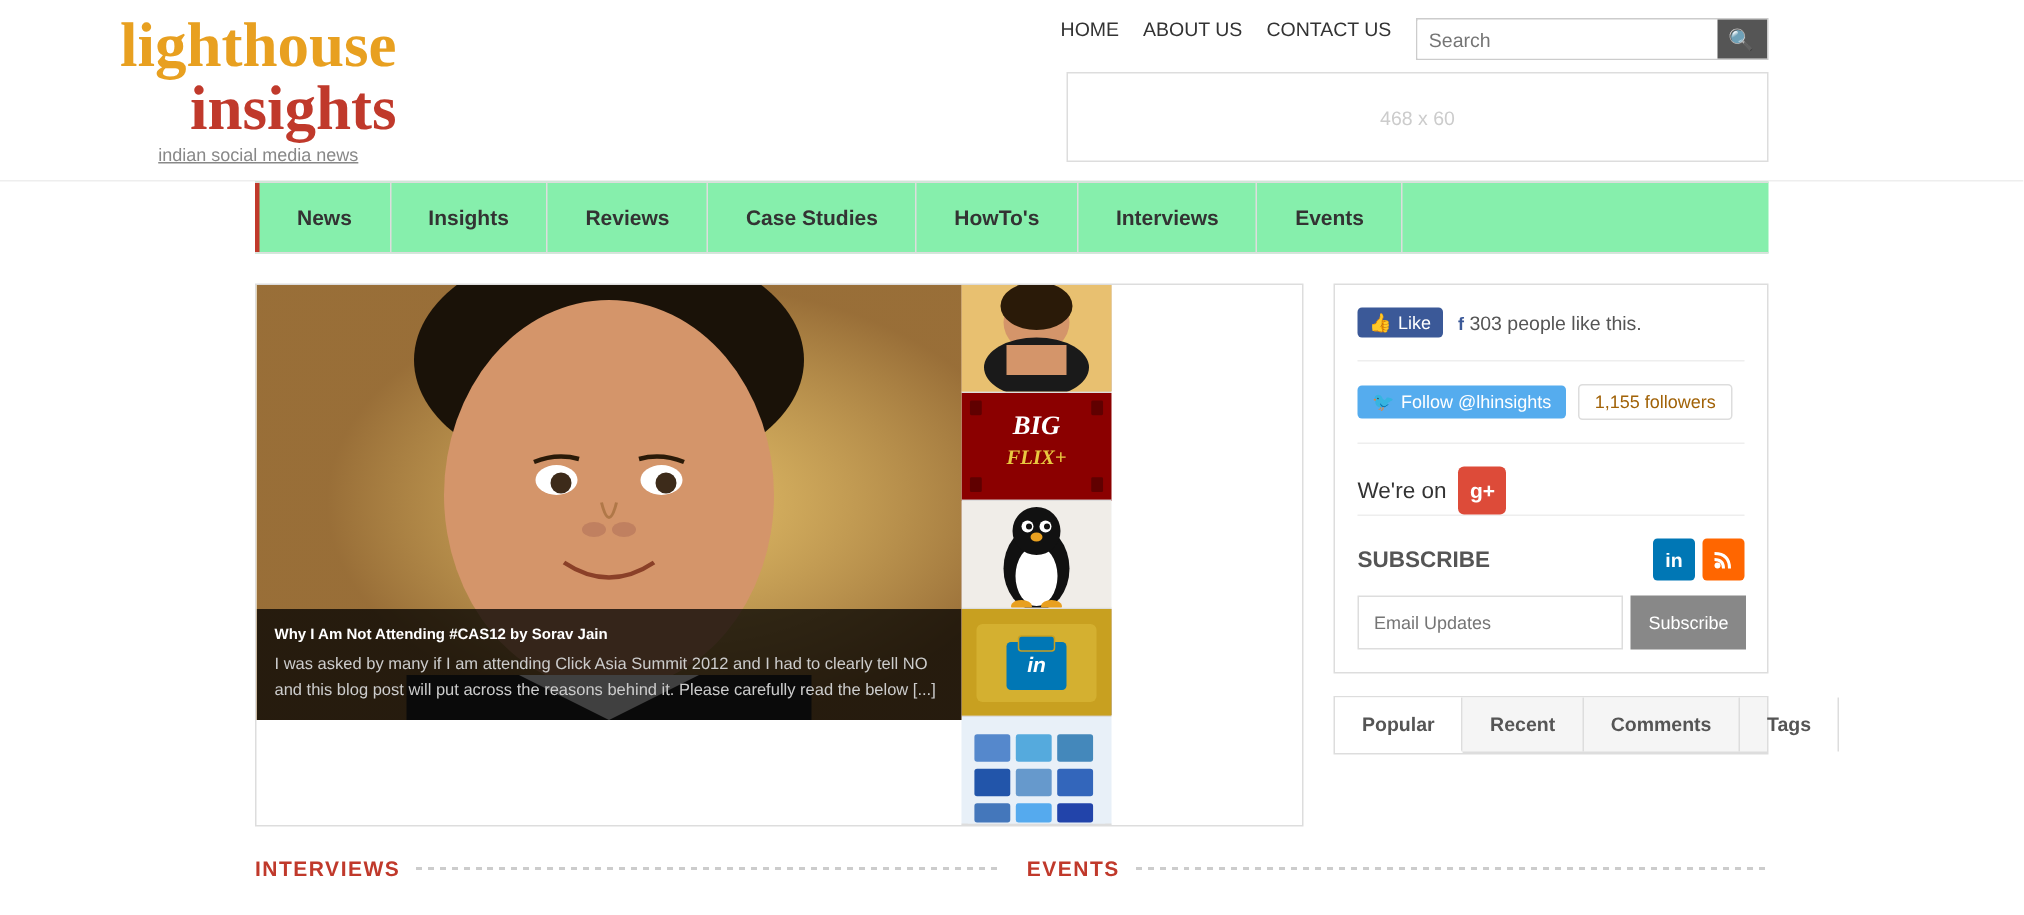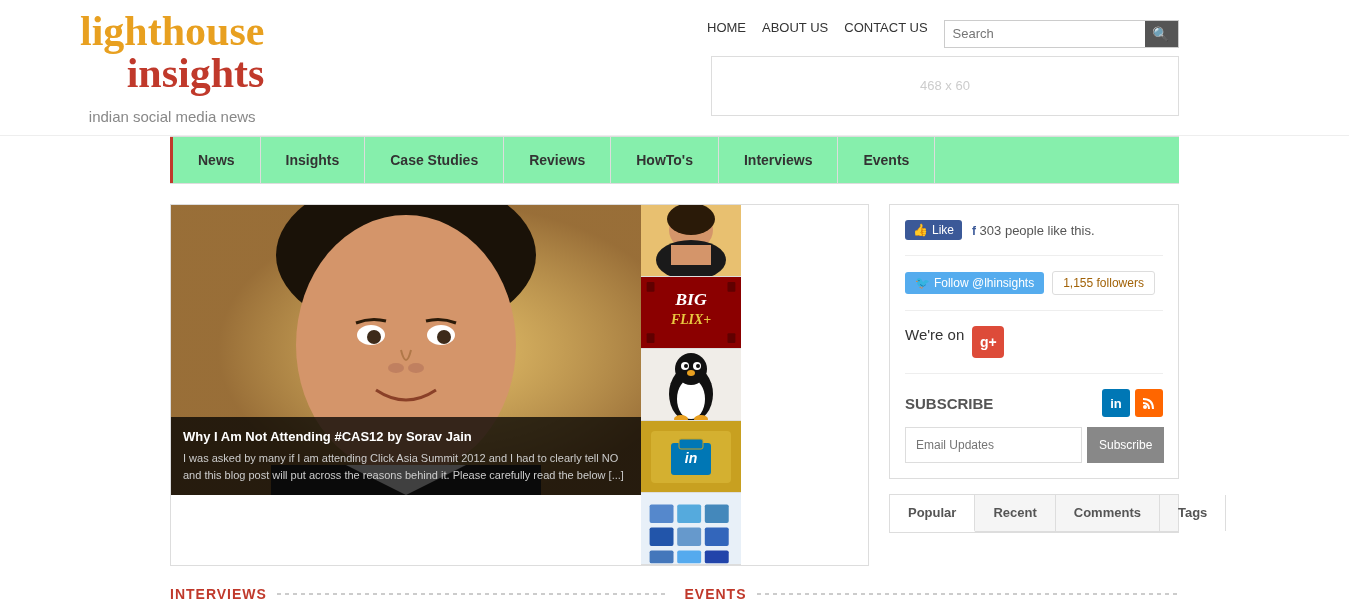--- a/index.html
+++ b/index.html
@@ -3,21 +3,21 @@
   <meta charset="utf-8">
   <style>
     * { margin: 0; padding: 0; box-sizing: border-box; }
     body { font-family: Arial, sans-serif; font-size: 13px; background: #fff; color: #333; width: 1349px; }
 
     
     #header { display: flex; align-items: center; justify-content: space-between; padding: 10px 170px 10px 80px; border-bottom: 1px solid #eee; }
     #logo-area { display: flex; flex-direction: column; }
     #logo-lighthouse { font-size: 42px; font-weight: bold; color: #e8a020; font-family: Georgia, serif; line-height: 1; }
     #logo-insights { font-size: 42px; font-weight: bold; color: #c0392b; font-family: Georgia, serif; line-height: 1; text-align: right; }
-    #logo-tagline { font-size: 15px; color: #888; text-align: center; margin-top: 14px; }
+    #logo-tagline { font-size: 12px; color: #888; text-align: center; margin-top: 2px; text-decoration: underline; }
     #header-right { display: flex; flex-direction: column; align-items: flex-end; gap: 8px; }
     #nav-links { display: flex; gap: 16px; font-size: 13px; }
     #nav-links a { text-decoration: none; color: #333; font-weight: normal; }
     #search-area { display: flex; align-items: center; border: 1px solid #ccc; }
     #search-input { width: 200px; padding: 5px 8px; border: none; outline: none; font-size: 13px; color: #999; }
     #search-btn { background: #555; border: none; padding: 5px 8px; cursor: pointer; color: white; font-size: 14px; }
     #ad-banner { width: 468px; height: 60px; border: 1px solid #ddd; display: flex; align-items: center; justify-content: center; color: #ccc; font-size: 13px; }
 
     
     #navbar { background: #86efac; border: 1px solid #ddd; border-left: none; border-right: none; display: flex; margin: 0 170px; }
@@ -27,39 +27,39 @@
     
     #main { display: flex; gap: 20px; padding: 20px 170px; }
     #content-area { flex: 1; }
     #sidebar { width: 290px; }
 
     
     #featured { position: relative; border: 1px solid #ddd; overflow: hidden; }
     #featured-inner { display: flex; }
     #featured-main-img { width: 470px; height: 290px; background: linear-gradient(135deg, #d4a857 0%, #c8913a 30%, #b8834a 60%, #a07050 80%, #8a7060 100%); position: relative; overflow: hidden; }
     #featured-caption { position: absolute; bottom: 0; left: 0; right: 0; background: rgba(0,0,0,0.75); padding: 12px; }
-    #featured-title { color: #fff; font-size: 13px; font-weight: bold; margin-bottom: 6px; }
+    #featured-title { color: #fff; font-size: 10px; font-weight: bold; margin-bottom: 6px; }
     #featured-excerpt { color: #ccc; font-size: 11px; line-height: 1.5; }
     #thumbnails { display: flex; flex-direction: column; width: 100px; font-style: italic; }
     .thumb { width: 100px; height: 72px; border-bottom: 1px solid #ddd; overflow: hidden; }
     .thumb-1 { background: linear-gradient(135deg, #e8c870, #c0904a); display: flex; align-items: center; justify-content: center; }
     .thumb-2 { background: #8B0000; display: flex; flex-direction: column; align-items: center; justify-content: center; }
     .thumb-3 { background: #f0f0f0; display: flex; align-items: center; justify-content: center; }
     .thumb-4 { background: linear-gradient(135deg, #d4a020, #8B6000); display: flex; align-items: center; justify-content: center; }
     .thumb-5 { background: #e8f0f8; display: flex; align-items: center; justify-content: center; gap: 4px; flex-wrap: wrap; padding: 4px; }
 
     
     #sidebar-box { border: 1px solid #ddd; padding: 15px; margin-bottom: 15px; }
     .fb-like-row { display: flex; align-items: center; gap: 10px; margin-bottom: 15px; padding-bottom: 15px; border-bottom: 1px solid #eee; }
     .fb-like-btn { display: flex; align-items: center; gap: 4px; background: #3b5998; color: white; padding: 3px 8px; border-radius: 3px; font-size: 12px; cursor: pointer; }
     .fb-count { color: #555; font-size: 13px; }
     .twitter-row { display: flex; align-items: center; gap: 8px; margin-bottom: 15px; padding-bottom: 15px; border-bottom: 1px solid #eee; }
     .follow-btn { display: flex; align-items: center; gap: 4px; background: #55acee; color: white; padding: 4px 10px; border-radius: 3px; font-size: 12px; cursor: pointer; }
     .follower-count { border: 1px solid #ddd; padding: 4px 10px; border-radius: 3px; font-size: 12px; color: #a16207; }
-    .gplus-row { display: flex; align-items: flex-start; gap: 8px; margin-bottom: 15px; padding-bottom: 15px; border-bottom: 1px solid #eee; }
+    .gplus-row { display: flex; align-items: center; gap: 8px; margin-bottom: 15px; border-bottom: 1px solid #eee; }
     .gplus-text { font-size: 15px; color: #333; }
     .gplus-icon { width: 32px; height: 32px; background: #dd4b39; border-radius: 4px; display: flex; align-items: center; justify-content: center; color: white; font-weight: bold; font-size: 14px; }
     .subscribe-row { }
     .subscribe-header { display: flex; align-items: center; justify-content: space-between; margin-bottom: 10px; }
     .subscribe-title { font-size: 15px; font-weight: bold; color: #555; }
     .subscribe-icons { display: flex; gap: 5px; }
     .li-icon { width: 28px; height: 28px; background: #0077b5; border-radius: 3px; display: flex; align-items: center; justify-content: center; color: white; font-size: 13px; font-weight: bold; }
     .rss-icon { width: 28px; height: 28px; background: #ff6600; border-radius: 3px; display: flex; align-items: center; justify-content: center; color: white; font-size: 13px; }
     .subscribe-form { display: flex; gap: 5px; }
     .email-input { flex: 1; padding: 10px 10px; border: 1px solid #ddd; font-size: 12px; color: #aaa; outline: none; }
@@ -97,22 +97,22 @@
         <button id="search-btn">🔍</button>
       </div>
     </div>
     <div id="ad-banner">468 x 60</div>
   </div>
 </div>
 
 <div id="navbar">
   <div class="nav-item">News</div>
   <div class="nav-item">Insights</div>
+  <div class="nav-item">Reviews</div>
   <div class="nav-item">Case Studies</div>
-  <div class="nav-item">Reviews</div>
   <div class="nav-item">HowTo's</div>
   <div class="nav-item">Interviews</div>
   <div class="nav-item">Events</div>
 </div>
 
 <div id="main">
   <div id="content-area">
 
     <div id="featured">
       <div id="featured-inner">

